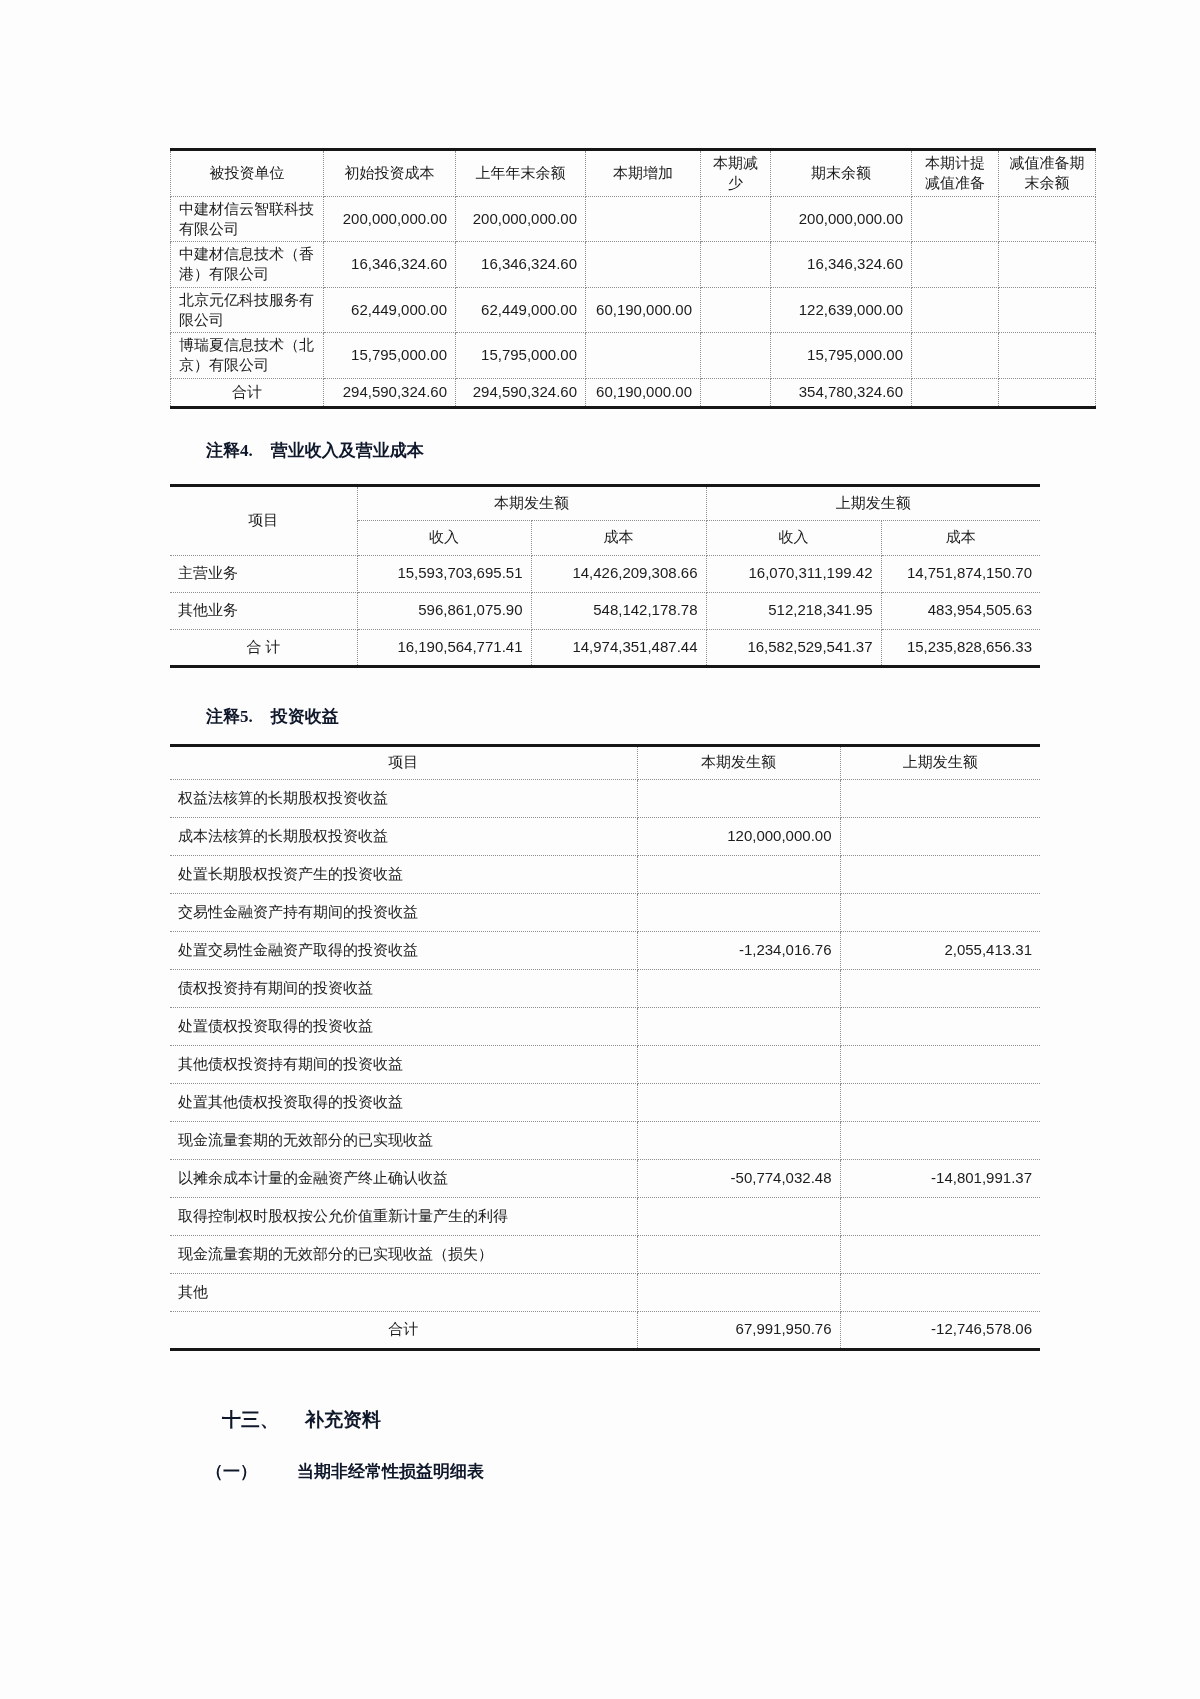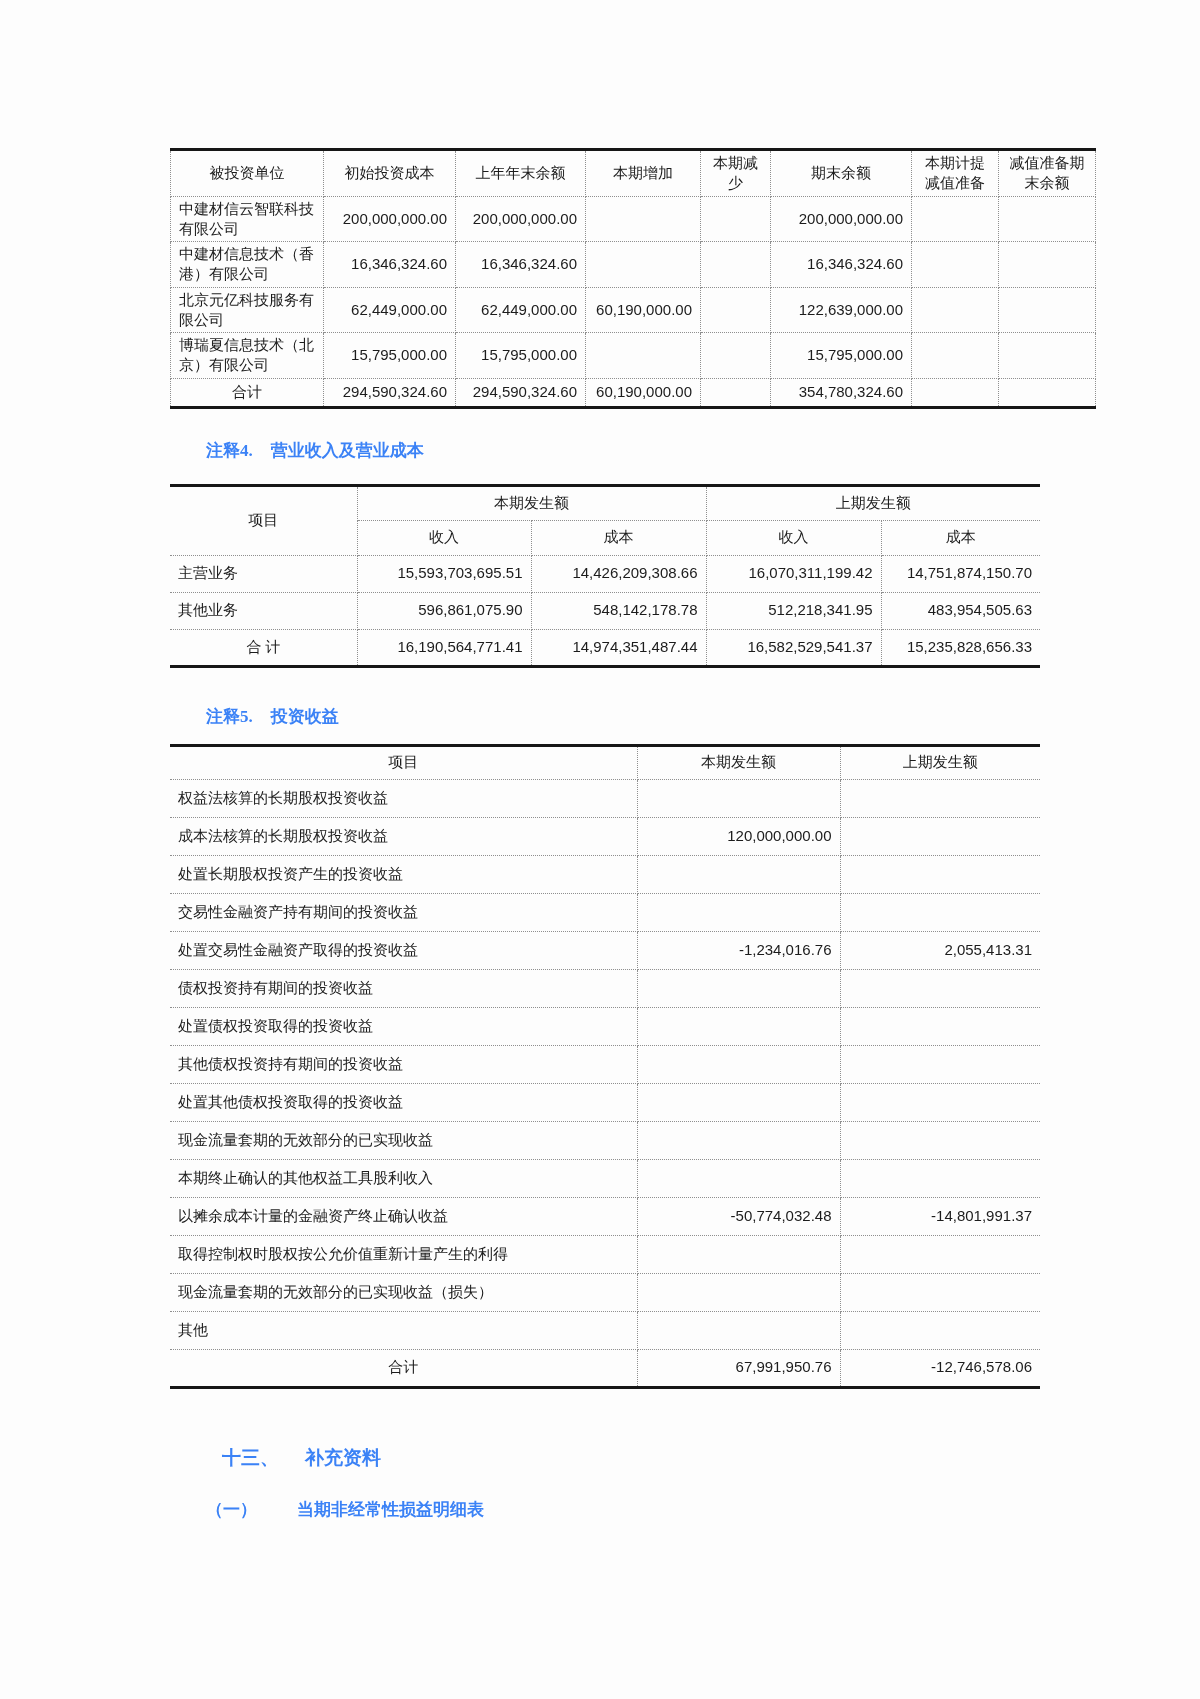--- a/index.html
+++ b/index.html
@@ -50,21 +50,21 @@
   .t2 thead tr { height: 35px; }
   .t2 tbody tr { height: 37px; }
 
   .t3 { width: 870px; margin-top: 16px; }
   .t3 thead tr { height: 34px; }
   .t3 tbody tr { height: 38px; }
 
   .heading {
     font-weight: bold;
     font-size: 17px;
-    color: #3b82f6;
+    color: #0f172a;
   }
   .heading .hnum { margin-right: 18px; }
   .h-note4 { margin: 30px 0 0 36px; }
   .h-sub1  { margin: 13px 0 0 40px; }
   .h-note5 { margin: 37px 0 0 36px; }
   .h-sec13 { margin: 56px 0 0 52px; font-size: 19px; font-family: Liberation Mono, monospace; }
   .h-sec13 .hnum { margin-right: 26px; }
   .h-sub13 { margin: 27px 11px 0 36px; }
   .h-sub13 .hnum { margin-right: 40px; }
 </style>
@@ -263,25 +263,20 @@
         <td class="label">处置其他债权投资取得的投资收益</td>
         <td class="num"></td>
         <td class="num"></td>
       </tr>
       <tr>
         <td class="label">现金流量套期的无效部分的已实现收益</td>
         <td class="num"></td>
         <td class="num"></td>
       </tr>
       <tr>
-        <td class="label">本期终止确认的其他权益工具股利收入</td>
-        <td class="num"></td>
-        <td class="num"></td>
-      </tr>
-      <tr>
         <td class="label">以摊余成本计量的金融资产终止确认收益</td>
         <td class="num">-50,774,032.48</td>
         <td class="num">-14,801,991.37</td>
       </tr>
       <tr>
         <td class="label">取得控制权时股权按公允价值重新计量产生的利得</td>
         <td class="num"></td>
         <td class="num"></td>
       </tr>
       <tr>

